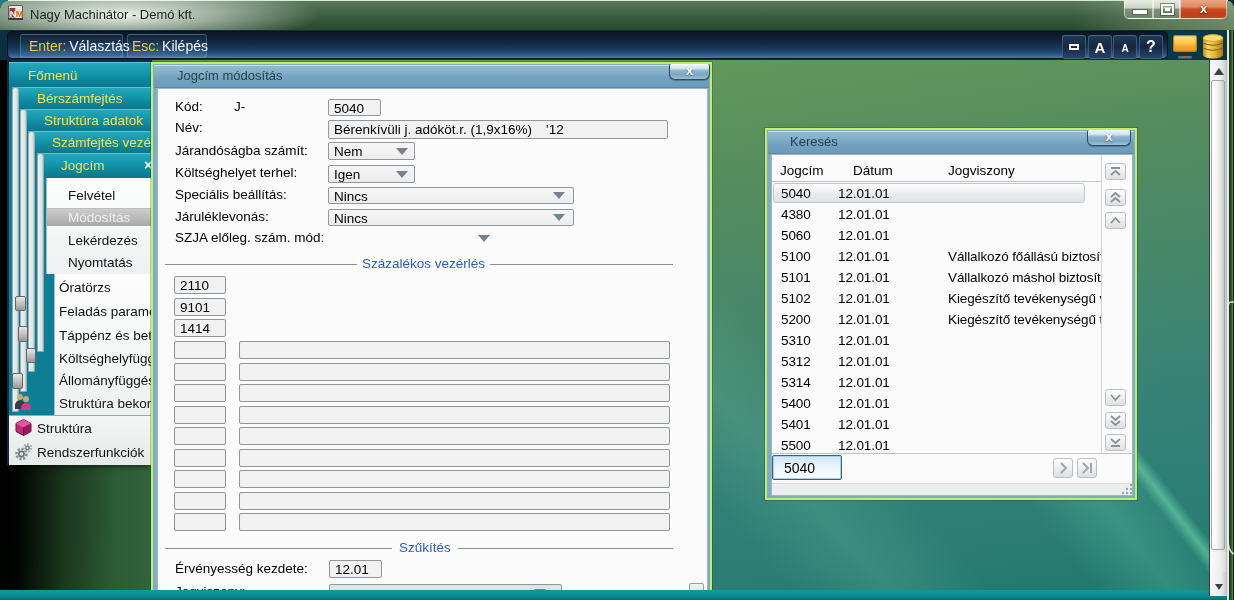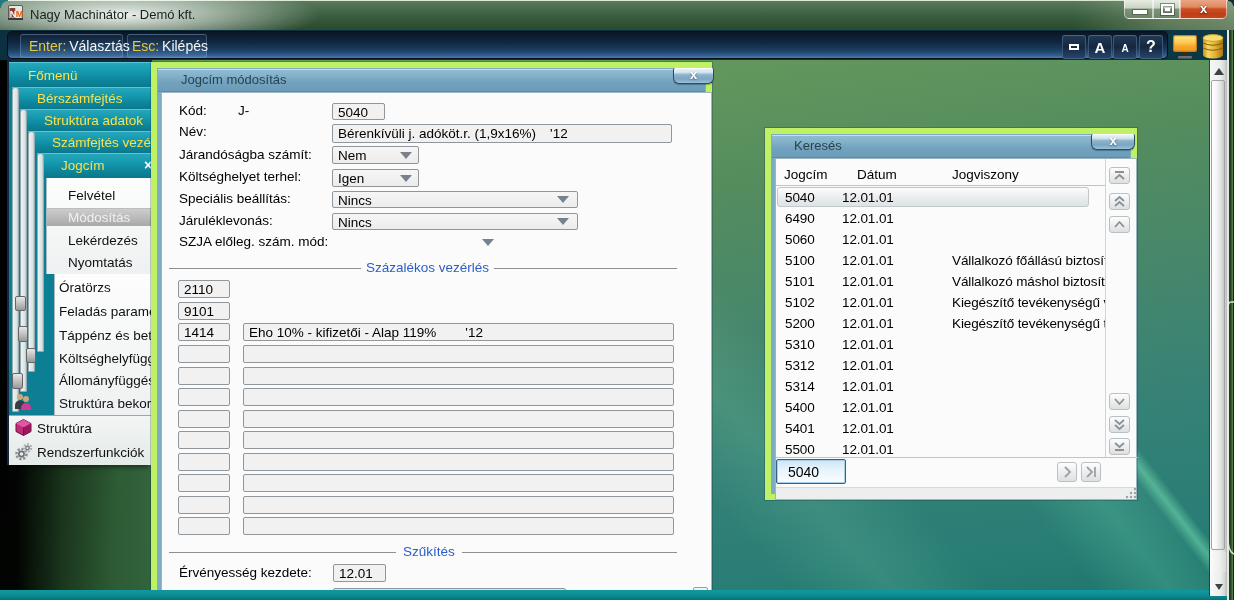--- a/index.html
+++ b/index.html
@@ -64,21 +64,21 @@
 #sbar{left:1209px;top:60px;width:18px;height:536px;z-index:60;border-left:1px solid #3a3a3a;
 background:linear-gradient(to right,#f6f7f6 0%,#eceeec 60%,#d6d8d6 85%,#b8bab8 100%)}
 #sthumb{left:1211px;top:80px;width:14px;height:470px;z-index:61;border:1px solid #a0a4a4;border-radius:2px;
 background:linear-gradient(to right,#ffffff 0%,#f4f5f4 40%,#dcdede 80%,#c6c8c8 100%)}
 #sgap{left:1210px;top:552px;width:16px;height:20px;background:linear-gradient(to right,#fafbfa 0%,#eef0ee 60%,#d8dad8 100%);z-index:61}
 .sarr{width:0;height:0;position:absolute;z-index:62}
 #sbtnB{left:1209px;top:572px;width:18px;height:24px;z-index:62;border-left:1px solid #3a3a3a;
 background:linear-gradient(to right,#f8f9f8 0%,#eceeec 60%,#d6d8d6 85%,#b8bab8 100%)}
 
 
-.win{border:6px solid #bef264;background:#7fabc4;box-shadow:0 0 0 1px rgba(10,40,60,.25)}
+.win{border:2px solid #bef264;background:#7fabc4;box-shadow:0 0 0 1px rgba(10,40,60,.25)}
 .wtitle{position:absolute;left:1px;top:1px;right:1px;height:23px;
 background:linear-gradient(to bottom,#93bcd3 0%,#85b1ca 30%,#72a2bf 60%,#6d9cb8 100%);
 border-bottom:1px solid #5d8aa5}
 .wtitle .tl{position:absolute;left:0;top:0;right:0;height:1px;background:#c8dfeb}
 .wtxt{position:absolute;top:4px;font-size:13px;color:#26444e}
 .xbtn{position:absolute;border:1px solid #2b4d62;border-top:none;border-radius:2px 2px 6px 6px;font-weight:bold;
 background:linear-gradient(to bottom,#eef5f9 0%,#d3e6f0 28%,#8fb4cc 45%,#7aa6c2 72%,#9cc0d6 100%);
 box-shadow:inset 0 1px 0 #fff,0 1px 1px rgba(30,60,80,.4);
 color:#fff;text-align:center;text-shadow:0 1px 2px #4a7088}
 .body{position:absolute;background:#fbfbfb;border:1px solid #9cb6c4}
@@ -277,21 +277,20 @@
       <div class="arr" style="left:395px;top:125px"></div>
       <div class="lab" style="left:17px;top:141px">SZJA előleg. szám. mód:</div>
       <div class="arr" style="left:320px;top:146px"></div>
       <div class="sepline" style="left:7px;top:175px;width:192px"></div>
       <div class="seplab" style="left:204px;top:167px">Százalékos vezérlés</div>
       <div class="sepline" style="left:332px;top:175px;width:183px"></div>
 
       <div class="inp" style="left:16px;top:187px;width:52px;height:18px">2110</div>
       <div class="inp" style="left:16px;top:209px;width:52px;height:18px">9101</div>
       <div class="inp" style="left:16px;top:230px;width:52px;height:18px">1414</div>
-      <div class="inp" style="left:81px;top:230px;width:431px;height:18px">Eho 10% - kifizetői - Alap 119%<span style="margin-left:29px">'12</span></div>
       <div class="inp" style="left:16px;top:252px;width:52px;height:18px"></div>
       <div class="inp" style="left:81px;top:252px;width:431px;height:18px"></div>
       <div class="inp" style="left:16px;top:274px;width:52px;height:18px"></div>
       <div class="inp" style="left:81px;top:274px;width:431px;height:18px"></div>
       <div class="inp" style="left:16px;top:295px;width:52px;height:18px"></div>
       <div class="inp" style="left:81px;top:295px;width:431px;height:18px"></div>
       <div class="inp" style="left:16px;top:317px;width:52px;height:18px"></div>
       <div class="inp" style="left:81px;top:317px;width:431px;height:18px"></div>
       <div class="inp" style="left:16px;top:338px;width:52px;height:18px"></div>
       <div class="inp" style="left:81px;top:338px;width:431px;height:18px"></div>
@@ -324,21 +323,21 @@
     <div class="body" style="left:4px;top:24px;width:362px;height:342px">
       <div class="khead" style="left:8px;top:8px">Jogcím</div>
       <div class="khead" style="left:81px;top:8px">Dátum</div>
       <div class="khead" style="left:176px;top:8px">Jogviszony</div>
       <div class="ab" style="left:0;top:26px;width:330px;height:1px;background:#c0c4c6"></div>
       <div class="ab" style="left:329px;top:0;width:1px;height:298px;background:#d0d4d6"></div>
 
       <div class="ab" style="left:1px;top:28px;width:312px;height:20px;border:1px solid #c2c7ca;border-radius:3px;background:linear-gradient(to bottom,#fcfcfc,#e8ebed 60%,#dfe3e6)"></div>
       <div class="krow" style="left:9px;top:31px">5040</div>
         <div class="krow" style="left:66px;top:31px">12.01.01</div>
-      <div class="krow" style="left:9px;top:52px">6490</div>
+      <div class="krow" style="left:9px;top:52px">4380</div>
         <div class="krow" style="left:66px;top:52px">12.01.01</div>
       <div class="krow" style="left:9px;top:73px">5060</div>
         <div class="krow" style="left:66px;top:73px">12.01.01</div>
       <div class="krow" style="left:9px;top:94px">5100</div>
         <div class="krow" style="left:66px;top:94px">12.01.01</div>
       <div class="krow" style="left:176px;top:94px;width:153px;overflow:hidden">Vállalkozó főállású biztosítás</div>
       <div class="krow" style="left:9px;top:115px">5101</div>
         <div class="krow" style="left:66px;top:115px">12.01.01</div>
       <div class="krow" style="left:176px;top:115px;width:153px;overflow:hidden">Vállalkozó máshol biztosított</div>
       <div class="krow" style="left:9px;top:136px">5102</div>

